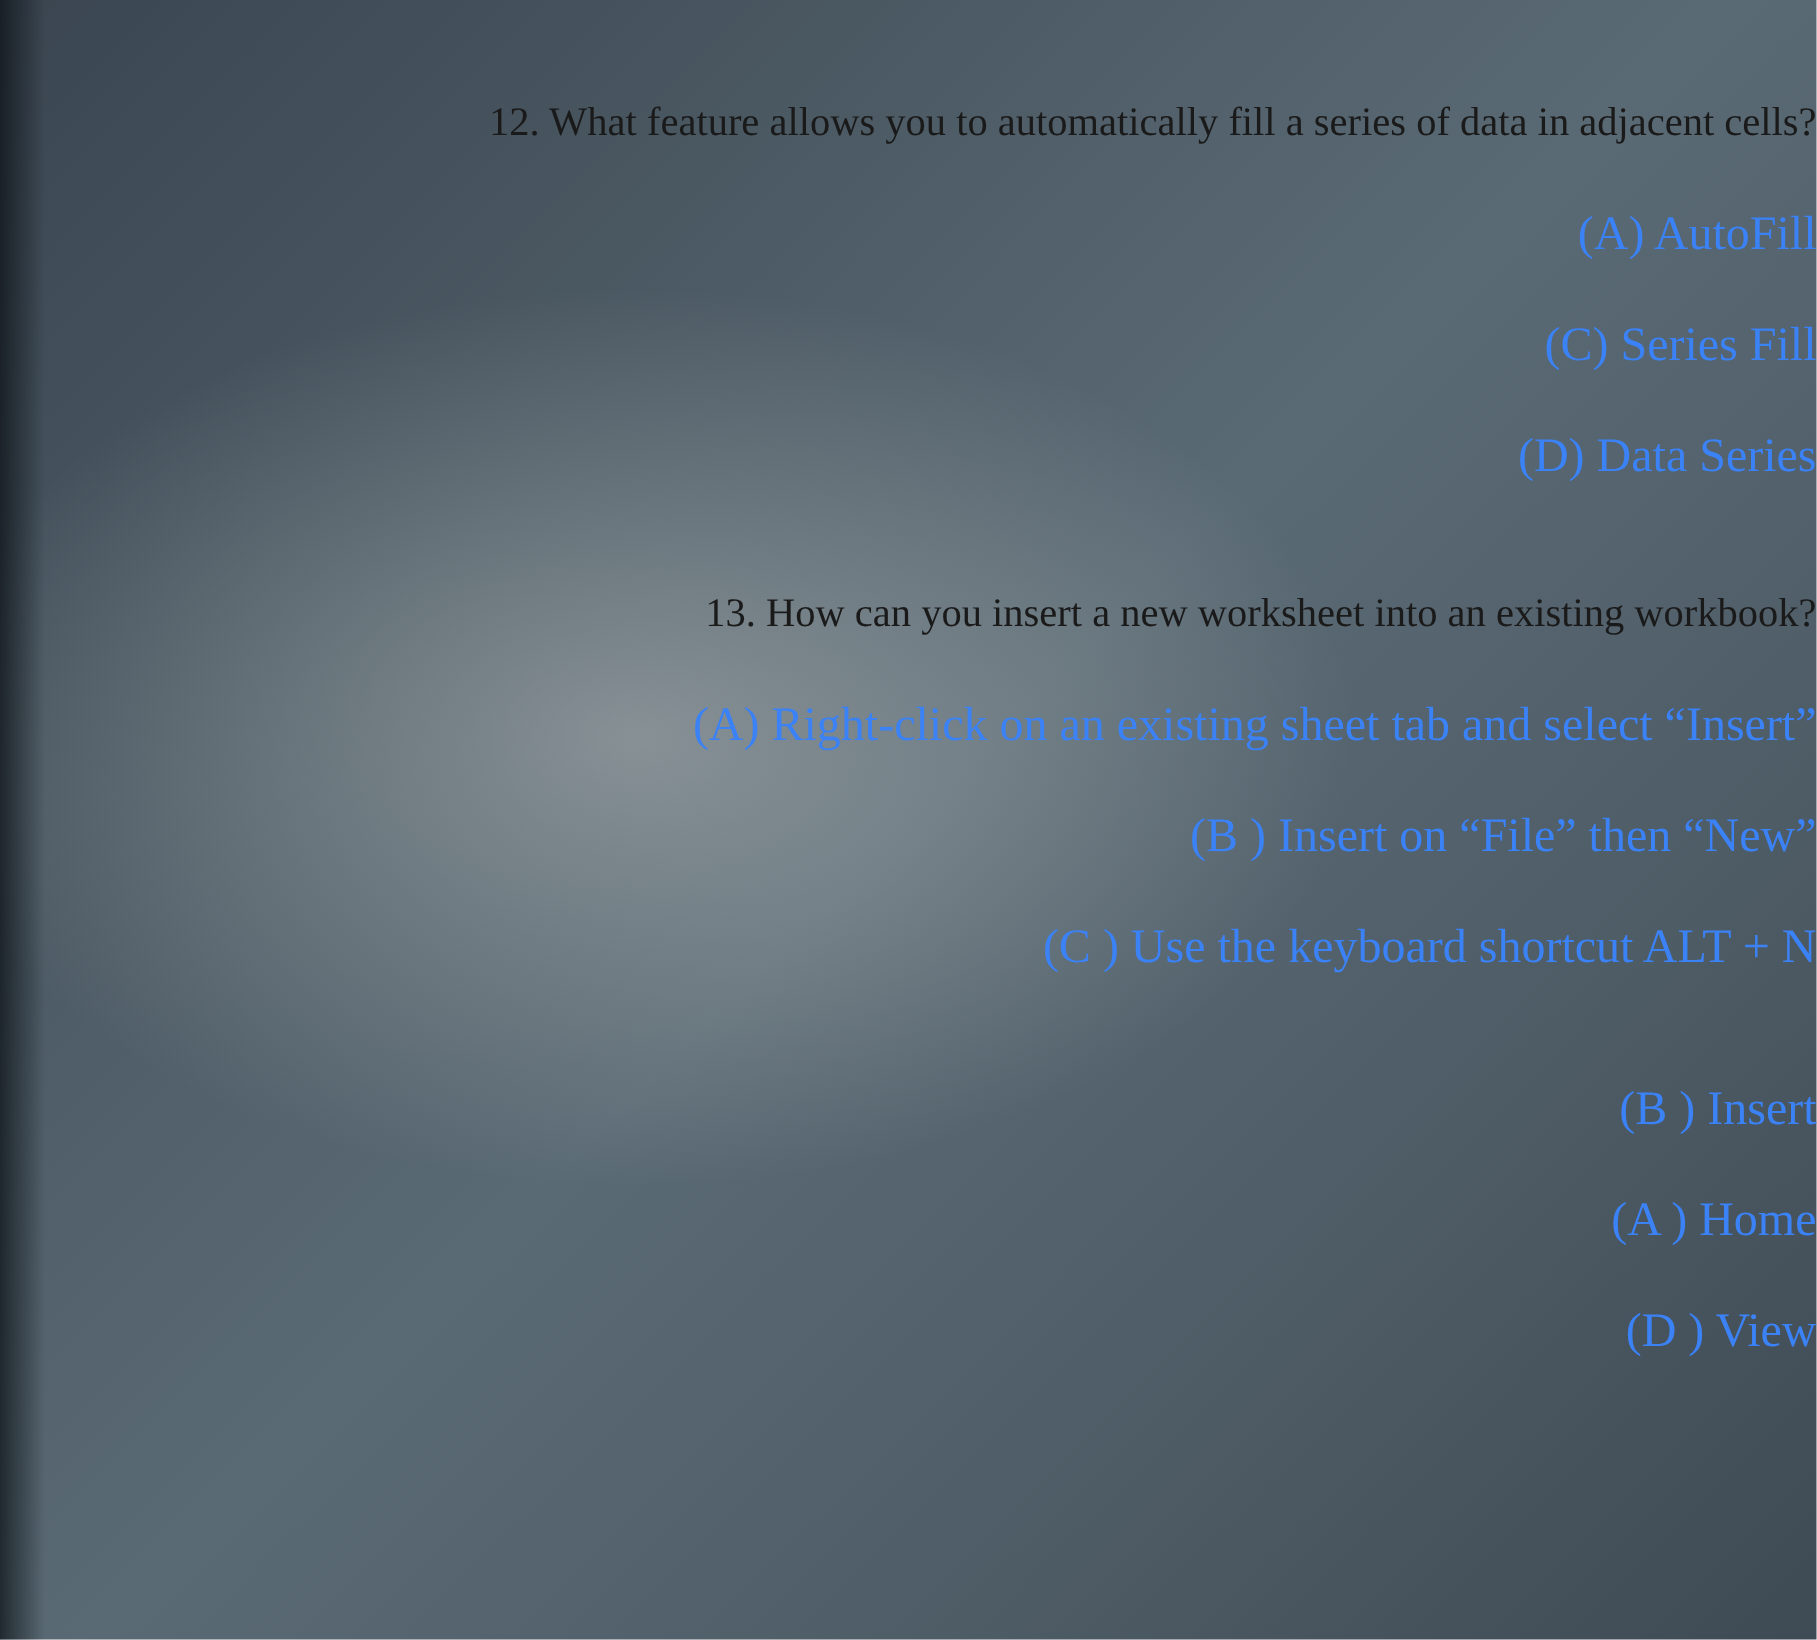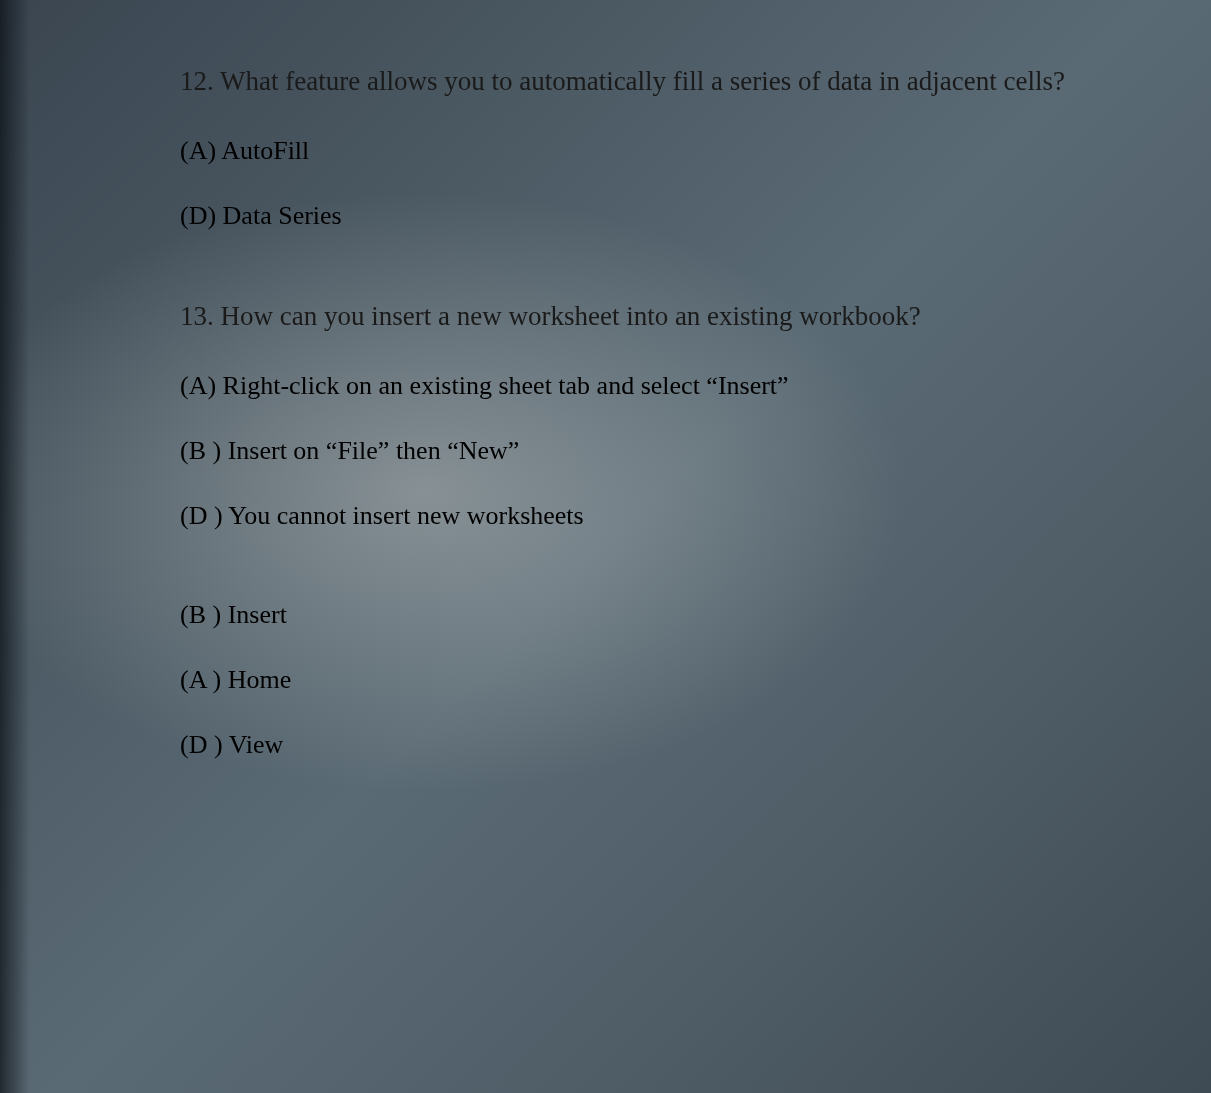--- a/index.html
+++ b/index.html
@@ -36,32 +36,33 @@
       height: 100%;
       background: linear-gradient(to right, rgba(10,15,20,0.7), rgba(10,15,20,0));
       pointer-events: none;
     }
     .content {
       position: relative;
       z-index: 1;
     }
     .question-block {
       margin-bottom: 60px;
+      text-align: right;
     }
     .question-text {
       font-size: 27px;
       line-height: 1.6;
       margin-bottom: 28px;
       color: #1a1a1a;
     }
     .option {
-      font-size: 26px;
+      font-size: 32px;
       line-height: 1.5;
       margin-bottom: 26px;
-      color: #000000;
+      color: #3b82f6;
     }
     .option-label {
       display: inline;
     }
     .option-text {
       display: inline;
     }
   </style>
 </head>
 <body>
@@ -71,41 +72,45 @@
   <div class="question-block">
     <div class="question-text">
       <span>12. </span>
       <span>What feature allows you to automatically fill a series of data in adjacent cells? </span>
     </div>
     <div class="option">
       <span class="option-label">(A) </span>
       <span class="option-text">AutoFill </span>
     </div>
     <div class="option">
+      <span class="option-label">(C) </span>
+      <span class="option-text">Series Fill </span>
+    </div>
+    <div class="option">
       <span class="option-label">(D) </span>
       <span class="option-text">Data Series </span>
     </div>
   </div>
 
   <div class="question-block">
     <div class="question-text">
       <span>13. </span>
       <span>How can you insert a new worksheet into an existing workbook? </span>
     </div>
     <div class="option">
       <span class="option-label">(A) </span>
       <span class="option-text">Right-click on an existing sheet tab and select “Insert” </span>
     </div>
     <div class="option">
       <span class="option-label">(B ) </span>
       <span class="option-text">Insert on “File” then “New” </span>
     </div>
     <div class="option">
-      <span class="option-label">(D ) </span>
-      <span class="option-text">You cannot insert new worksheets </span>
+      <span class="option-label">(C ) </span>
+      <span class="option-text">Use the keyboard shortcut ALT + N </span>
     </div>
   </div>
 
   <div class="question-block">
     <div class="option">
       <span class="option-label">(B ) </span>
       <span class="option-text">Insert </span>
     </div>
     <div class="option">
       <span class="option-label">(A ) </span>

